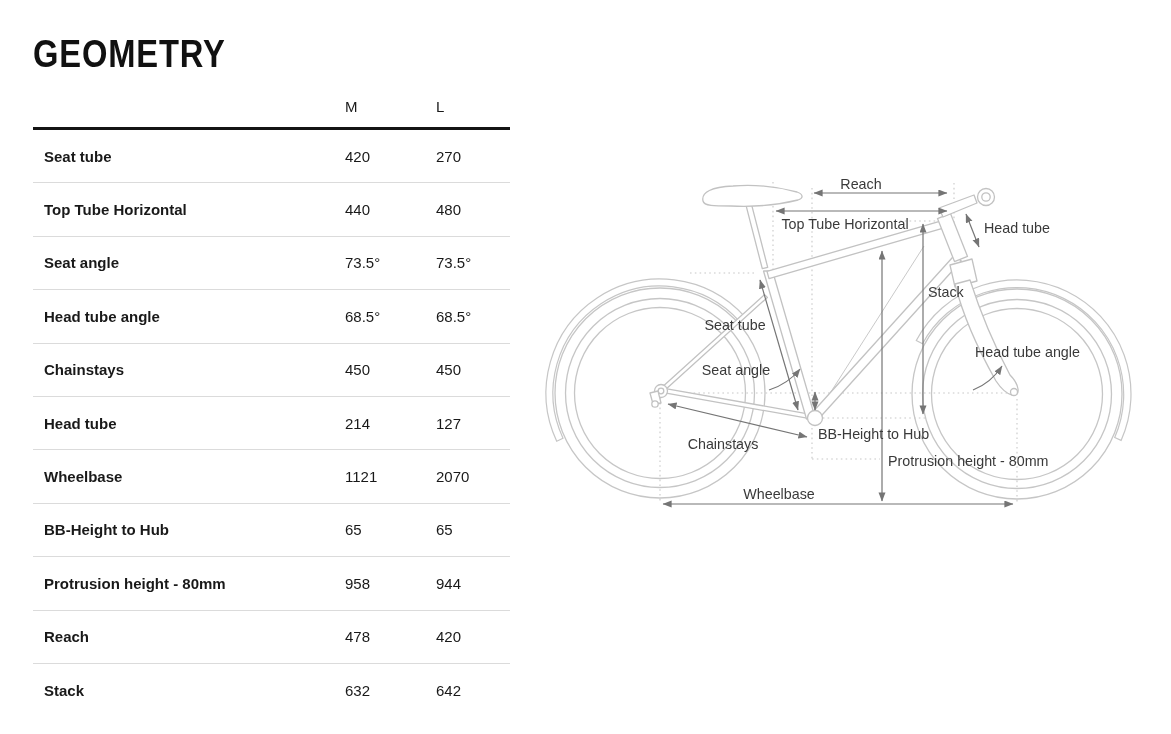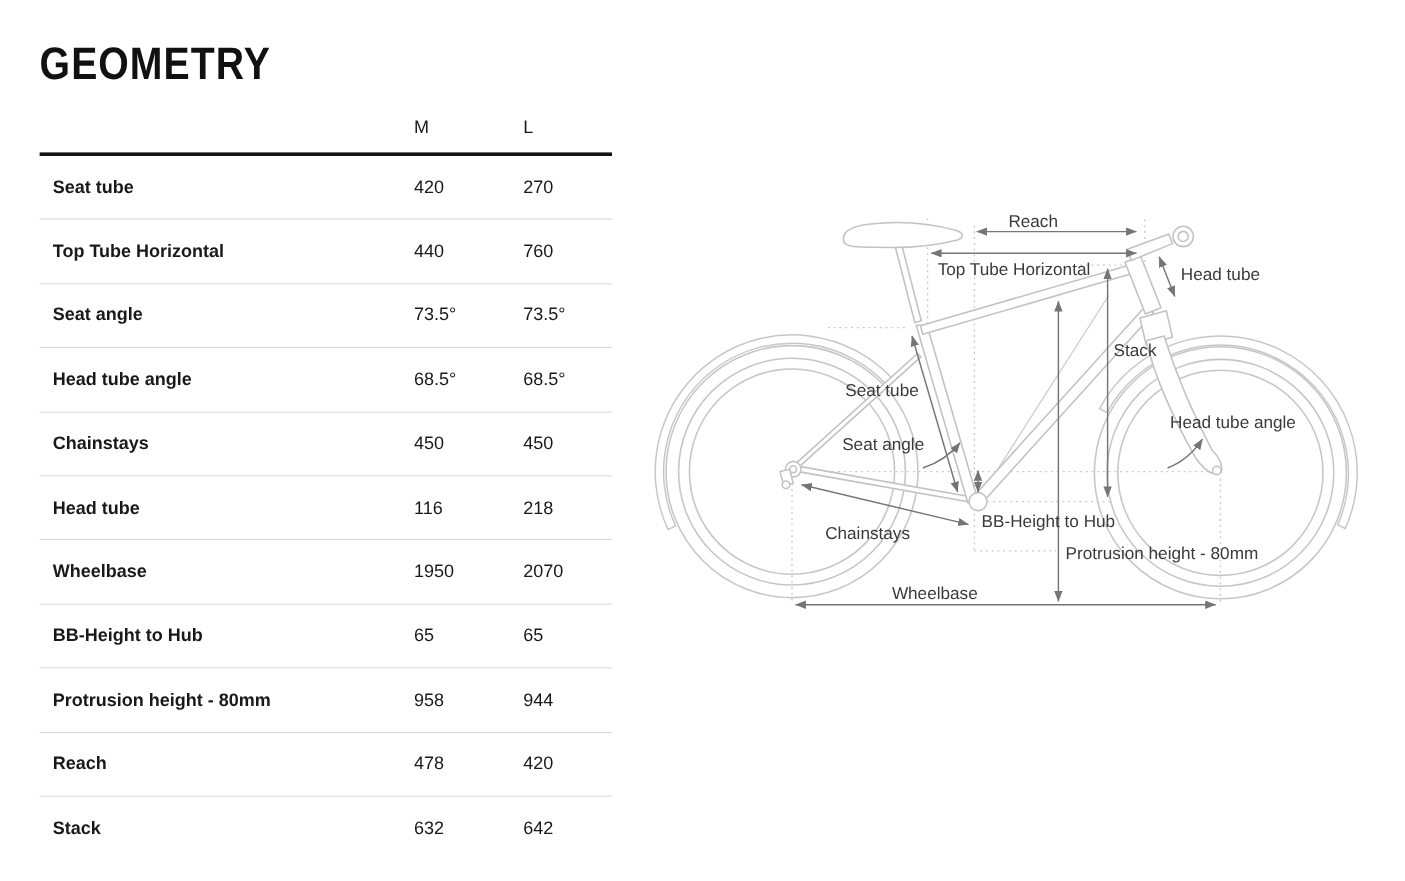--- a/index.html
+++ b/index.html
@@ -46,21 +46,21 @@
   <div class="tbody">
   <div class="row">
     <div class="c lab">Seat tube</div>
     <div class="c m">420</div>
     <div class="c l">270</div>
   </div>
 
   <div class="row">
     <div class="c lab">Top Tube Horizontal</div>
     <div class="c m">440</div>
-    <div class="c l">760</div>
+    <div class="c l">480</div>
   </div>
 
   <div class="row">
     <div class="c lab">Seat angle</div>
     <div class="c m">73.5°</div>
     <div class="c l">73.5°</div>
   </div>
 
   <div class="row">
     <div class="c lab">Head tube angle</div>
@@ -69,27 +69,27 @@
   </div>
 
   <div class="row">
     <div class="c lab">Chainstays</div>
     <div class="c m">450</div>
     <div class="c l">450</div>
   </div>
 
   <div class="row">
     <div class="c lab">Head tube</div>
-    <div class="c m">116</div>
-    <div class="c l">218</div>
+    <div class="c m">214</div>
+    <div class="c l">127</div>
   </div>
 
   <div class="row">
     <div class="c lab">Wheelbase</div>
-    <div class="c m">1950</div>
+    <div class="c m">1121</div>
     <div class="c l">2070</div>
   </div>
 
   <div class="row">
     <div class="c lab">BB-Height to Hub</div>
     <div class="c m">65</div>
     <div class="c l">65</div>
   </div>
 
   <div class="row">

